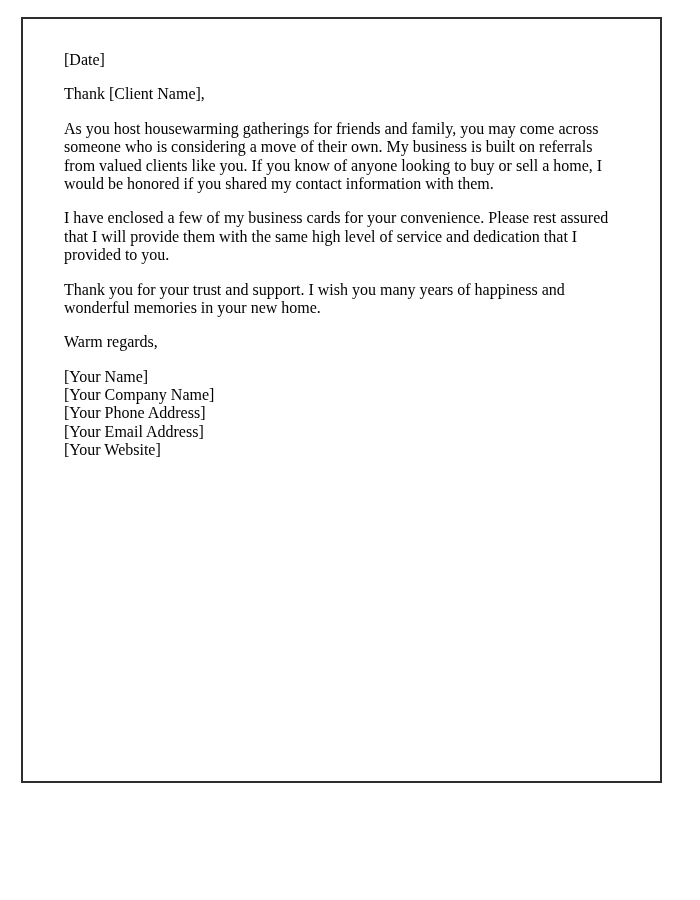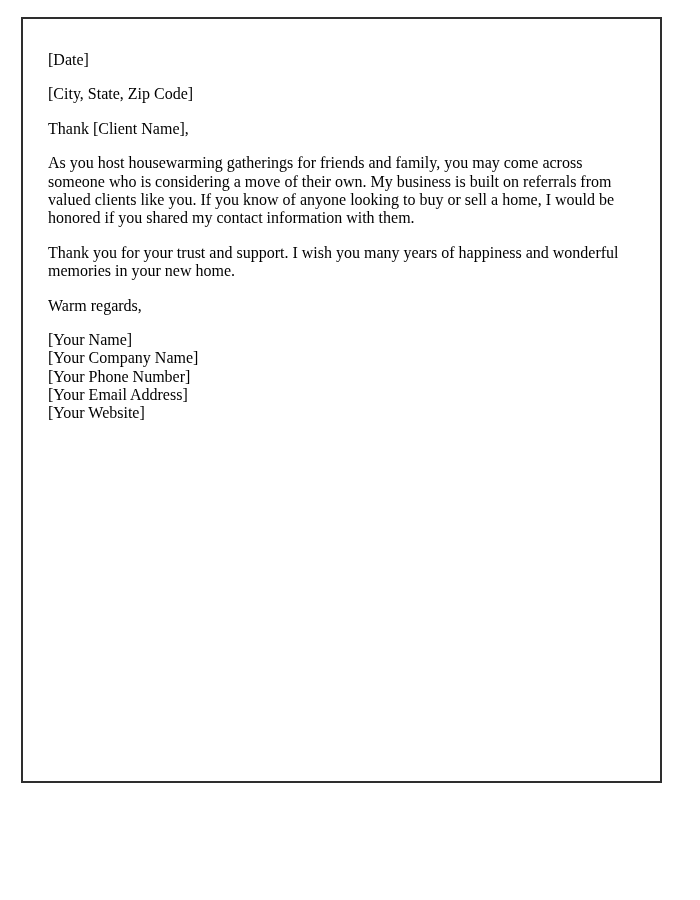--- a/index.html
+++ b/index.html
@@ -22,48 +22,48 @@
     height: 766px;
     box-sizing: border-box;
     border: 2px solid #2e2e2e;
     background: #ffffff;
     padding: 16px 25px;
     overflow: hidden;
   }
   .page p {
     font-size: 16px;
     line-height: 1.15;
-    margin: 16px 0;
+    margin: 16px 16px;
   }
   .line {
     display: block;
   }
 </style>
 </head>
 <body>
 
 <div class="page">
 
   <p>[Date]</p>
 
   <p>
-    <span class="line">[City, State, Zip Code]</span>
   </p>
 
   <p>Thank [Client Name],</p>
 
 
   <p>As you host housewarming gatherings for friends and family, you may come across someone who is considering a move of their own. My business is built on referrals from valued clients like you. If you know of anyone looking to buy or sell a home, I would be honored if you shared my contact information with them.</p>
 
+  <p>I have enclosed a few of my business cards for your convenience. Please rest assured that I will provide them with the same high level of service and dedication that I provided to you.</p>
 
   <p>Thank you for your trust and support. I wish you many years of happiness and wonderful memories in your new home.</p>
 
   <p>Warm regards,</p>
 
   <p>
     <span class="line">[Your Name]</span>
     <span class="line">[Your Company Name]</span>
-    <span class="line">[Your Phone Number]</span>
+    <span class="line">[Your Phone Address]</span>
     <span class="line">[Your Email Address]</span>
     <span class="line">[Your Website]</span>
   </p>
 
 </div>
 
 </body></html>

